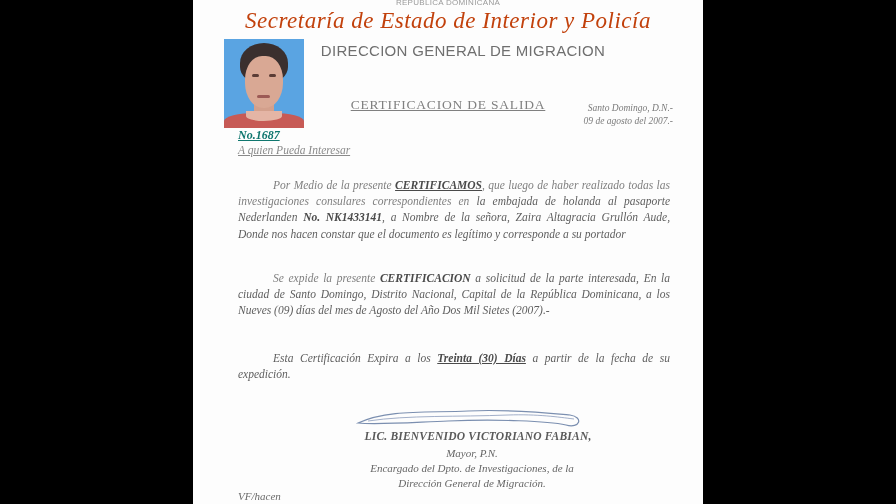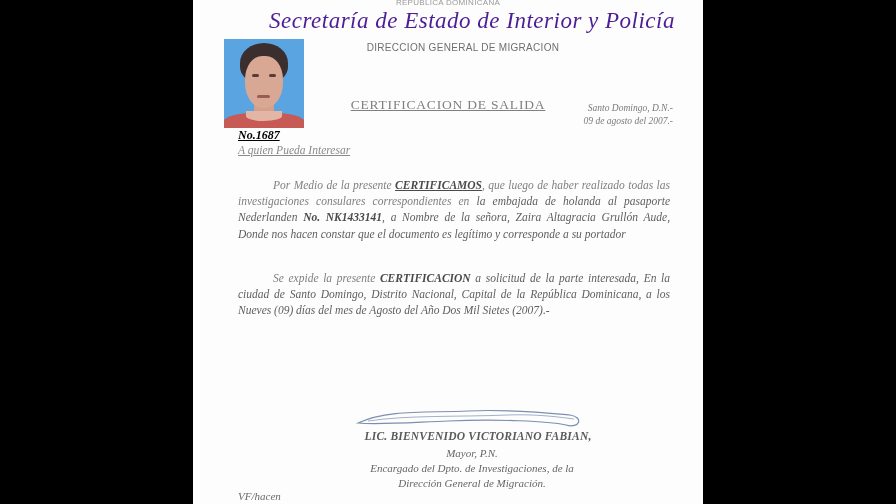--- a/index.html
+++ b/index.html
@@ -11,48 +11,47 @@
     position: absolute; left: 193px; top: 0; width: 510px; height: 504px;
     background: #fdfdfd; overflow: hidden;
   }
   .abs { position: absolute; }
   .republica {
     left: 0; width: 510px; top: -2px; text-align: center;
     font-family: "Liberation Sans", sans-serif; font-size: 8px; color: #9a9a9a; letter-spacing: 0.3px;
   }
   .secretaria {
     left: 0; width: 510px; top: 8px; text-align: center;
-    font-family: "Liberation Serif", serif; font-style: italic; font-size: 23px; color: #4c1d95;
+    font-family: "Liberation Serif", serif; font-style: italic; font-size: 23px; color: #c2410c;
     letter-spacing: 0.5px;
-    margin-left: 24px;
   }
   .direccion {
     left: 0; width: 500px; top: 42px; text-align: center; padding-left: 40px; box-sizing: border-box;
-    font-family: "Liberation Sans", sans-serif; font-size: 10px; color: #6f6f6f; letter-spacing: 0.3px;
+    font-family: "Liberation Sans", sans-serif; font-size: 15px; color: #6f6f6f; letter-spacing: 0.3px;
   }
   .photo {
     left: 31px; top: 39px; width: 80px; height: 89px; background: #5aa4e2; overflow: hidden;
   }
   .photo .hair { position: absolute; left: 16px; top: 4px; width: 48px; height: 40px; background: #3a2f2e; border-radius: 50% 50% 40% 40%; }
   .photo .face { position: absolute; left: 21px; top: 17px; width: 38px; height: 52px; background: #d9a894; border-radius: 45% 45% 48% 48%; }
   .photo .eye1, .photo .eye2 { position: absolute; top: 35px; width: 7px; height: 3px; background: #5b3c35; border-radius: 2px; }
   .photo .eye1 { left: 28px; } .photo .eye2 { left: 45px; }
   .photo .mouth { position: absolute; left: 33px; top: 56px; width: 13px; height: 3px; background: #9c5a55; border-radius: 2px; }
   .photo .neck { position: absolute; left: 30px; top: 62px; width: 20px; height: 14px; background: #d3a08c; }
   .photo .shirt { position: absolute; left: 0; top: 74px; width: 80px; height: 20px; background: #c75a55; border-radius: 40% 40% 0 0; }
   .photo .collar { position: absolute; left: 22px; top: 72px; width: 36px; height: 10px; background: #e4b5a5; border-radius: 0 0 50% 50%; }
   .place-date {
     right: 30px; top: 58px; text-align: right; font-style: italic; font-size: 9.5px; color: #7a7a7a; line-height: 13px; margin-top: 44px;
   }
   .cert-title {
     left: 0; width: 510px; top: 97px; text-align: center; padding-left: 0;
     font-size: 13.5px; color: #808080; text-decoration: underline; letter-spacing: 0.8px;
   }
   .numero {
-    left: 45px; top: 128px; font-style: italic; font-weight: bold; font-size: 12px; color: #000000; text-decoration: underline;
+    left: 45px; top: 128px; font-style: italic; font-weight: bold; font-size: 12px; color: #0f766e; text-decoration: underline;
   }
   .a-quien {
     left: 45px; top: 144px; font-style: italic; font-size: 11.5px; color: #8a8a8a; text-decoration: underline;
   }
   .para {
     left: 45px; width: 432px; font-style: italic; font-size: 11.5px; color: #7f7f7f; line-height: 16.2px;
     text-align: justify; text-indent: 35px;
   }
   .p1 { top: 177px; }
   .p2 { top: 270px; }
@@ -99,20 +98,21 @@
   </div>
 
   <div class="abs cert-title">CERTIFICACION DE SALIDA</div>
   <div class="abs numero">No.1687</div>
   <div class="abs a-quien">A quien Pueda Interesar</div>
 
   <div class="abs para p1"><span>Por Medio de la presente </span><span class="dark ul">CERTIFICAMOS</span><span>, que luego de haber realizado todas las investigaciones consulares correspondientes en </span><span class="med">la embajada de holanda al pasaporte Nederlanden </span><span class="dark">No. NK1433141</span><span class="med">, a Nombre de la señora, </span><span class="med">Zaira Altagracia Grullón Aude</span><span class="med">, Donde nos hacen constar que el documento es legítimo y corresponde a su portador</span></div>
 
   <div class="abs para p2"><span>Se expide la presente </span><span class="dark">CERTIFICACION</span><span class="med"> a solicitud de la parte interesada, En la ciudad de Santo Domingo, Distrito Nacional, Capital de la República Dominicana, a los Nueves (09) días del mes de Agosto del Año Dos Mil Sietes (2007).-</span></div>
 
+  <div class="abs para p3"><span class="med">Esta Certificación Expira a los </span><span class="dark ul">Treinta (30) Días</span><span class="med"> a partir de la fecha de su expedición.</span></div>
 
   <svg class="abs signature" viewBox="0 0 240 30">
     <path d="M10 20 C 40 6, 80 10, 120 8 C 160 6, 200 10, 222 12 C 236 14, 232 26, 218 22 C 200 18, 150 16, 100 18 C 70 19, 30 22, 10 20 Z" fill="none" stroke="#7b8fb0" stroke-width="1.2"></path>
     <path d="M20 18 C 60 12, 110 14, 160 12 C 190 11, 210 14, 226 16" fill="none" stroke="#8a9bbb" stroke-width="0.8"></path>
   </svg>
 
   <div class="abs sig-name">LIC. BIENVENIDO VICTORIANO FABIAN,</div>
   <div class="abs sig-line l1">Mayor, P.N.</div>
   <div class="abs sig-line l2">Encargado del Dpto. de Investigaciones, de la</div>
   <div class="abs sig-line l3">Dirección General de Migración.</div>

